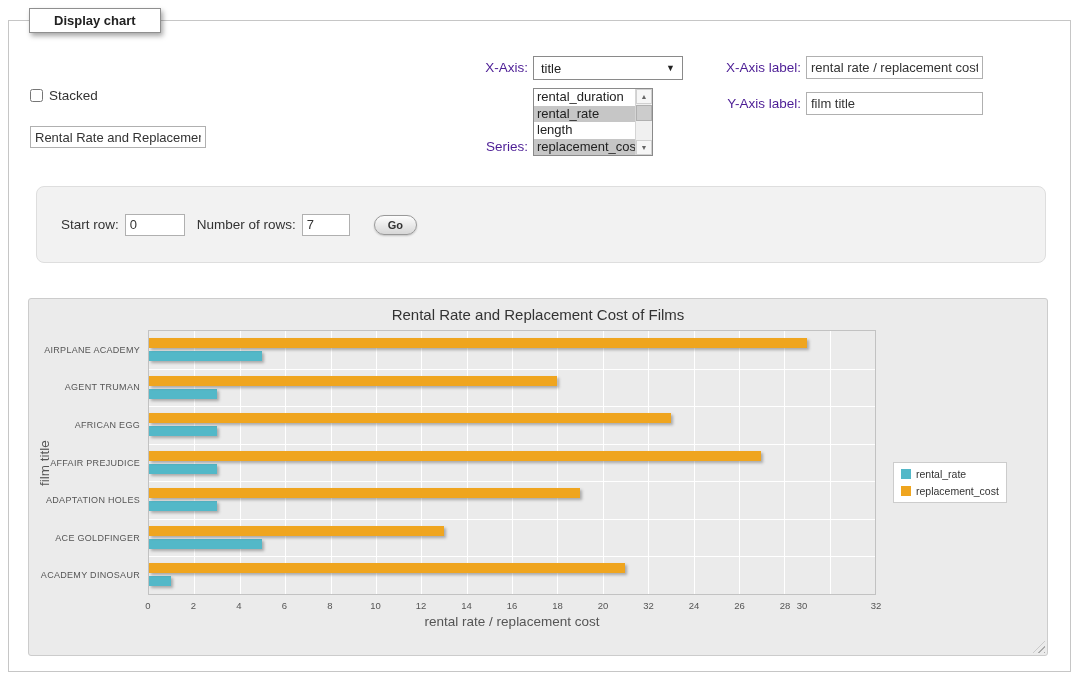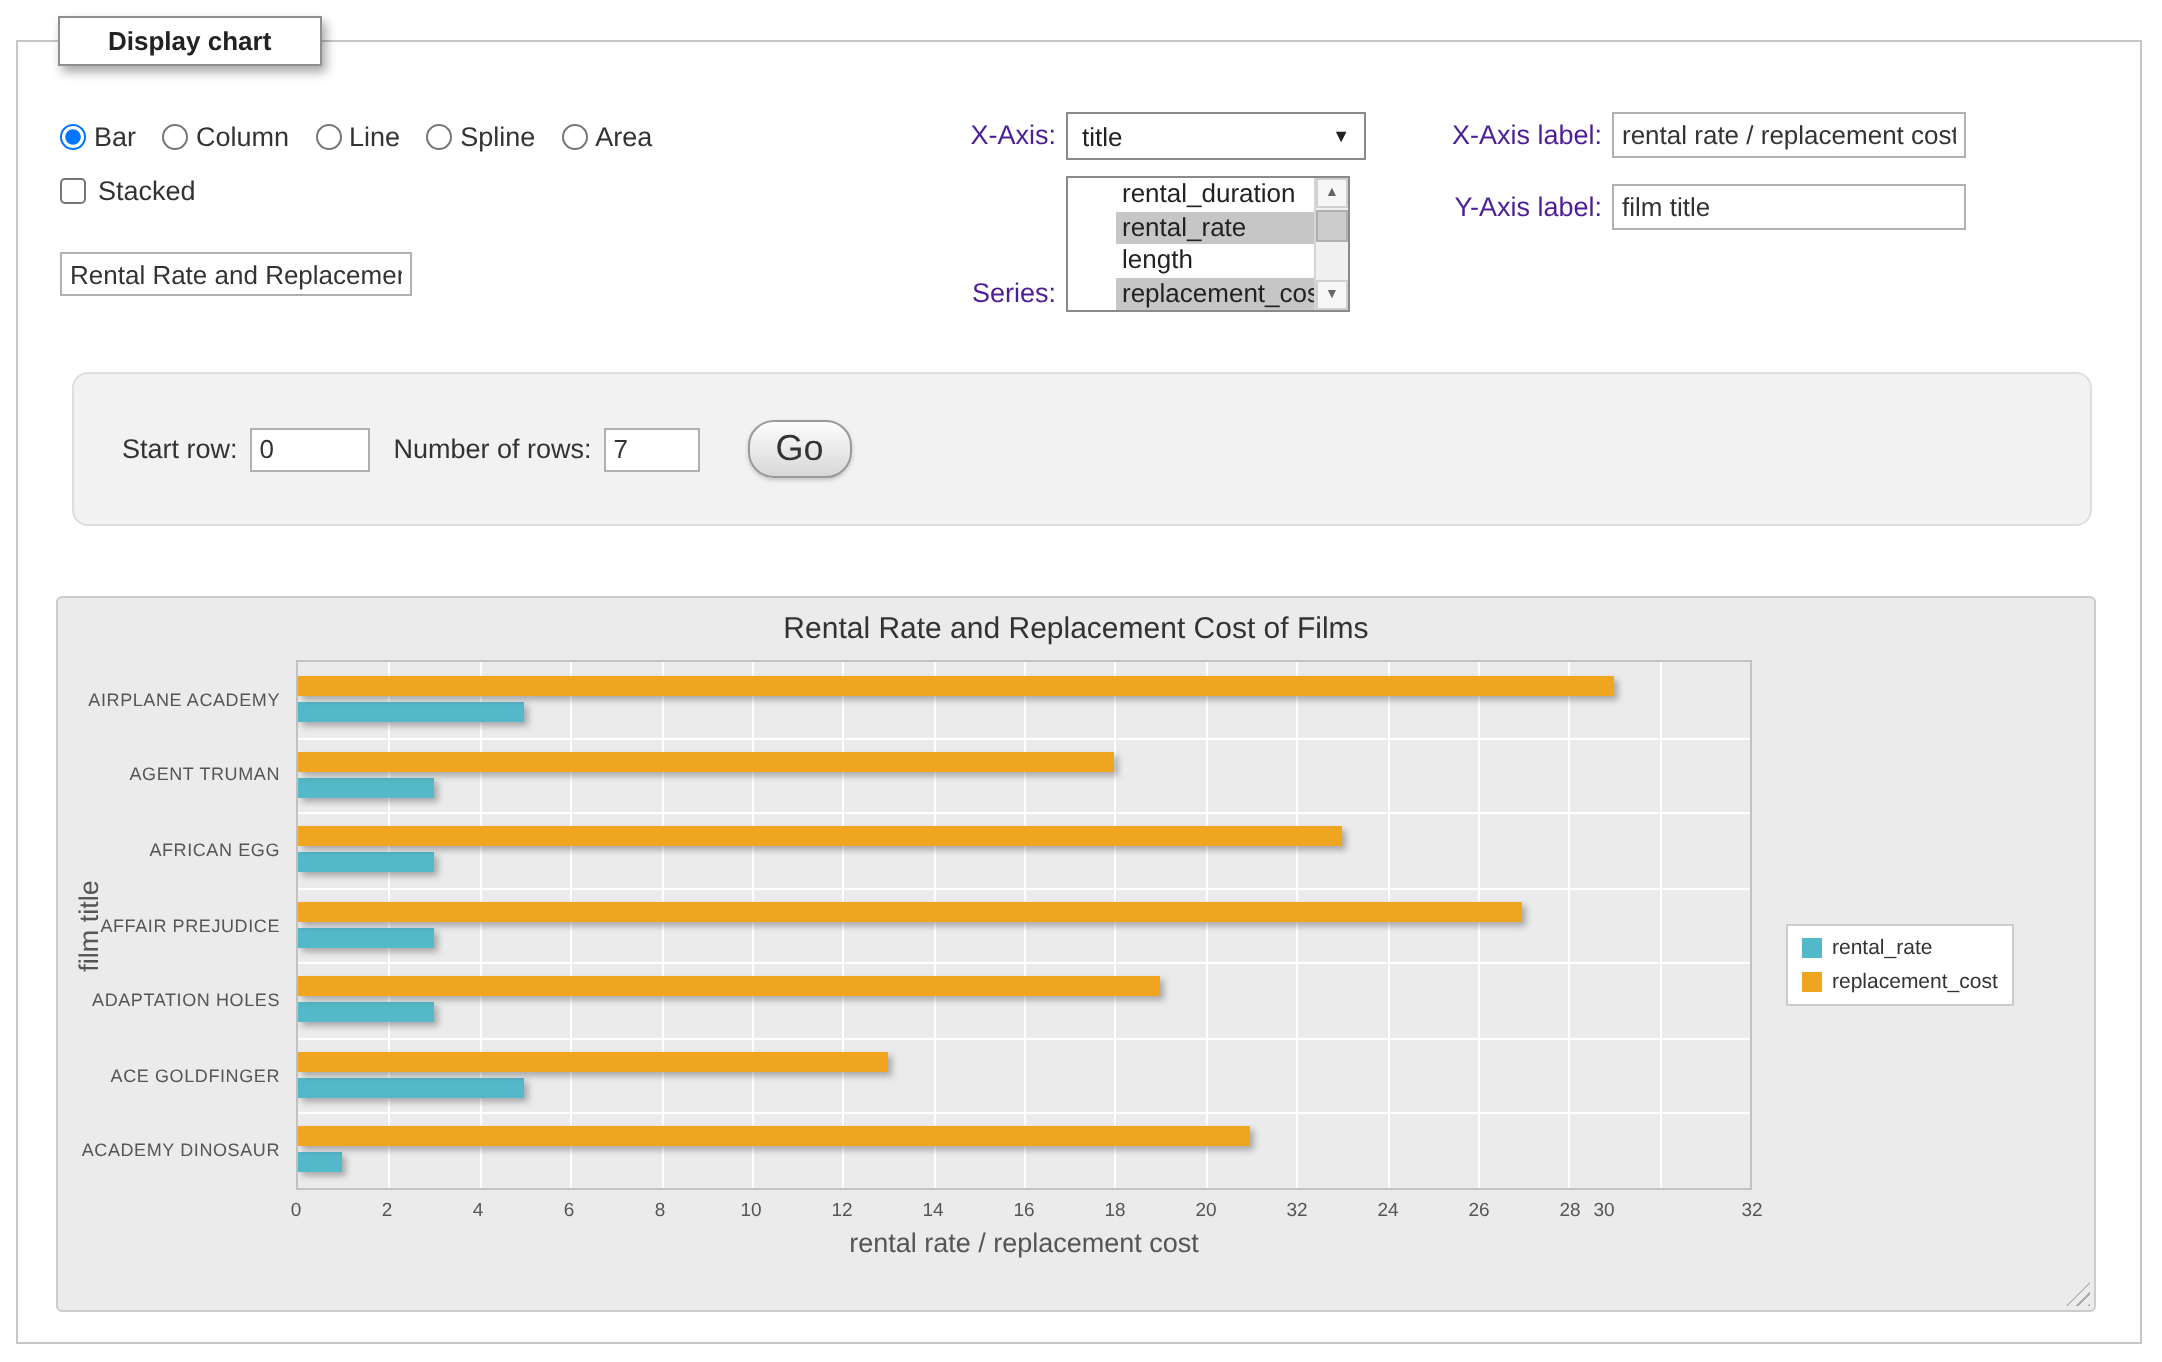--- a/index.html
+++ b/index.html
@@ -18,39 +18,39 @@
 
   .flabel { position:absolute; font-size:13.5px; color:#4c1d95; text-align:right; }
   #xaxis-label  { left:409px; top:35px;  width:110px; line-height:24px; }
   #series-label { left:409px; top:117px; width:110px; line-height:17px; }
   #xlabel-label { left:667px; top:35px;  width:125px; line-height:24px; }
   #ylabel-label { left:667px; top:71px;  width:125px; line-height:24px; }
 
   .selectbox { position:absolute; left:524px; top:35px; width:150px; height:24px; border:1px solid #8a8a8a; background:#fff; font-size:13px; color:#222; display:flex; align-items:center; justify-content:space-between; padding:0 7px; }
   .sel-arrow { font-size:9px; color:#222; }
 
-  .listbox { position:absolute; left:524px; top:67px; width:142px; height:68px; border:1px solid #8a8a8a; background:#fff; display:flex;padding-left:24px; }
+  .listbox { position:absolute; left:524px; top:67px; width:120px; height:68px; border:1px solid #8a8a8a; background:#fff; display:flex; }
   .options { flex:1; overflow:hidden; }
   .option { height:16.5px; font-size:13px; color:#222; padding:0 3px; line-height:16.5px; white-space:nowrap; }
   .option.selected { background:#c6c6c6; }
   .scrollbar { width:17px; background:#f0f0f0; border-left:1px solid #d5d5d5; display:flex; flex-direction:column; }
   .sb-btn { height:15px; background:#f6f6f6; border:1px solid #d0d0d0; font-size:7px; color:#666; display:flex; align-items:center; justify-content:center; }
   .sb-track { flex:1; position:relative; }
   .sb-thumb { position:absolute; left:0; top:1px; width:100%; height:16px; background:#cccccc; border:1px solid #b0b0b0; }
 
   .txt-input { position:absolute; border:1px solid #b0b0b0; font-size:13px; padding:1px 4px; color:#333; height:23px; font-family:inherit; }
   #xlabel-input { left:797px; top:35px; width:177px; }
   #ylabel-input { left:797px; top:71px; width:177px; }
 
   .rows-panel { position:absolute; left:27px; top:165px; width:1010px; height:77px; background:#f2f2f2; border:1px solid #dedede; border-radius:8px; display:flex; align-items:center; padding-left:24px; font-size:13.5px; color:#333; }
   .rows-panel input { border:1px solid #b0b0b0; height:22px; font-size:13px; padding:1px 4px; color:#333; font-family:inherit; }
   #start-row-input { width:60px; margin-left:6px; }
   #num-rows-input { width:48px; margin-left:6px; }
   .num-label { margin-left:12px; }
-  .go-btn { margin-left:24px; padding:3px 13px; font-size:18px; color:#333; background:linear-gradient(#fdfdfd,#d7d7d7); border:1px solid #999; border-radius:13px; box-shadow:0 1px 2px rgba(0,0,0,0.2); font-family:inherit; cursor:pointer; }
+  .go-btn { margin-left:24px; padding:3px 13px; font-size:11px; color:#333; background:linear-gradient(#fdfdfd,#d7d7d7); border:1px solid #999; border-radius:13px; box-shadow:0 1px 2px rgba(0,0,0,0.2); font-family:inherit; cursor:pointer;font-weight:bold; }
 
   .chart-panel { position:absolute; left:19px; top:277px; width:1020px; height:358px; background:#ebebeb; border:1px solid #ccc; border-radius:3px; }
   .chart-title { position:absolute; left:0; top:7px; width:100%; text-align:center; font-size:15px; color:#333; }
   .plot { position:absolute; left:119px; top:31px; width:728px; height:265px; border:1px solid #c2c2c2; }
   .vgrid { position:absolute; top:0; bottom:0; width:1px; background:#fff; }
   .hgrid { position:absolute; left:0; right:0; height:1px; background:#fff; }
   .bar { position:absolute; left:0; height:10px; box-shadow:2px 2px 3px rgba(70,70,70,0.40); }
   .cat-label { position:absolute; left:2px; width:109px; text-align:right; font-size:9px; color:#555; transform:translateY(-50%); letter-spacing:0.3px; }
   .tick-label { position:absolute; top:301px; font-size:9.5px; color:#555; transform:translateX(-50%); }
   .x-axis-title { position:absolute; left:119px; top:315px; width:728px; text-align:center; font-size:13.5px; color:#555; }
@@ -60,42 +60,20 @@
   .swatch { width:10px; height:10px; }
   .resize-handle { position:absolute; right:2px; bottom:2px; width:12px; height:12px; clip-path:polygon(100% 0,100% 100%,0 100%); background:repeating-linear-gradient(135deg,#aaa 0 1px,transparent 1px 4px); cursor:se-resize; }
 </style>
 </head>
 <body>
 
 <div class="page">
   <div class="frame">
     <div class="legend-box">Display chart</div>
 
-    <div class="radio-group">
-        <label class="radio-item">
-          <input type="radio" name="ctype" checked="" style="">
-          <span>Bar</span>
-        </label>
-        <label class="radio-item">
-          <input type="radio" name="ctype" style="">
-          <span>Column</span>
-        </label>
-        <label class="radio-item">
-          <input type="radio" name="ctype" style="">
-          <span>Line</span>
-        </label>
-        <label class="radio-item">
-          <input type="radio" name="ctype" style="">
-          <span>Spline</span>
-        </label>
-        <label class="radio-item">
-          <input type="radio" name="ctype" style="">
-          <span>Area</span>
-        </label>
-      </div>
 
     <div class="stacked-row">
       <input type="checkbox" id="stacked-cb" style="">
       <label for="stacked-cb">Stacked</label>
     </div>
 
     <input type="text" class="title-input" value="Rental Rate and Replacement Cost of Films" style="">
 
     <div class="flabel" id="xaxis-label">X-Axis:</div>
     <div class="selectbox">

